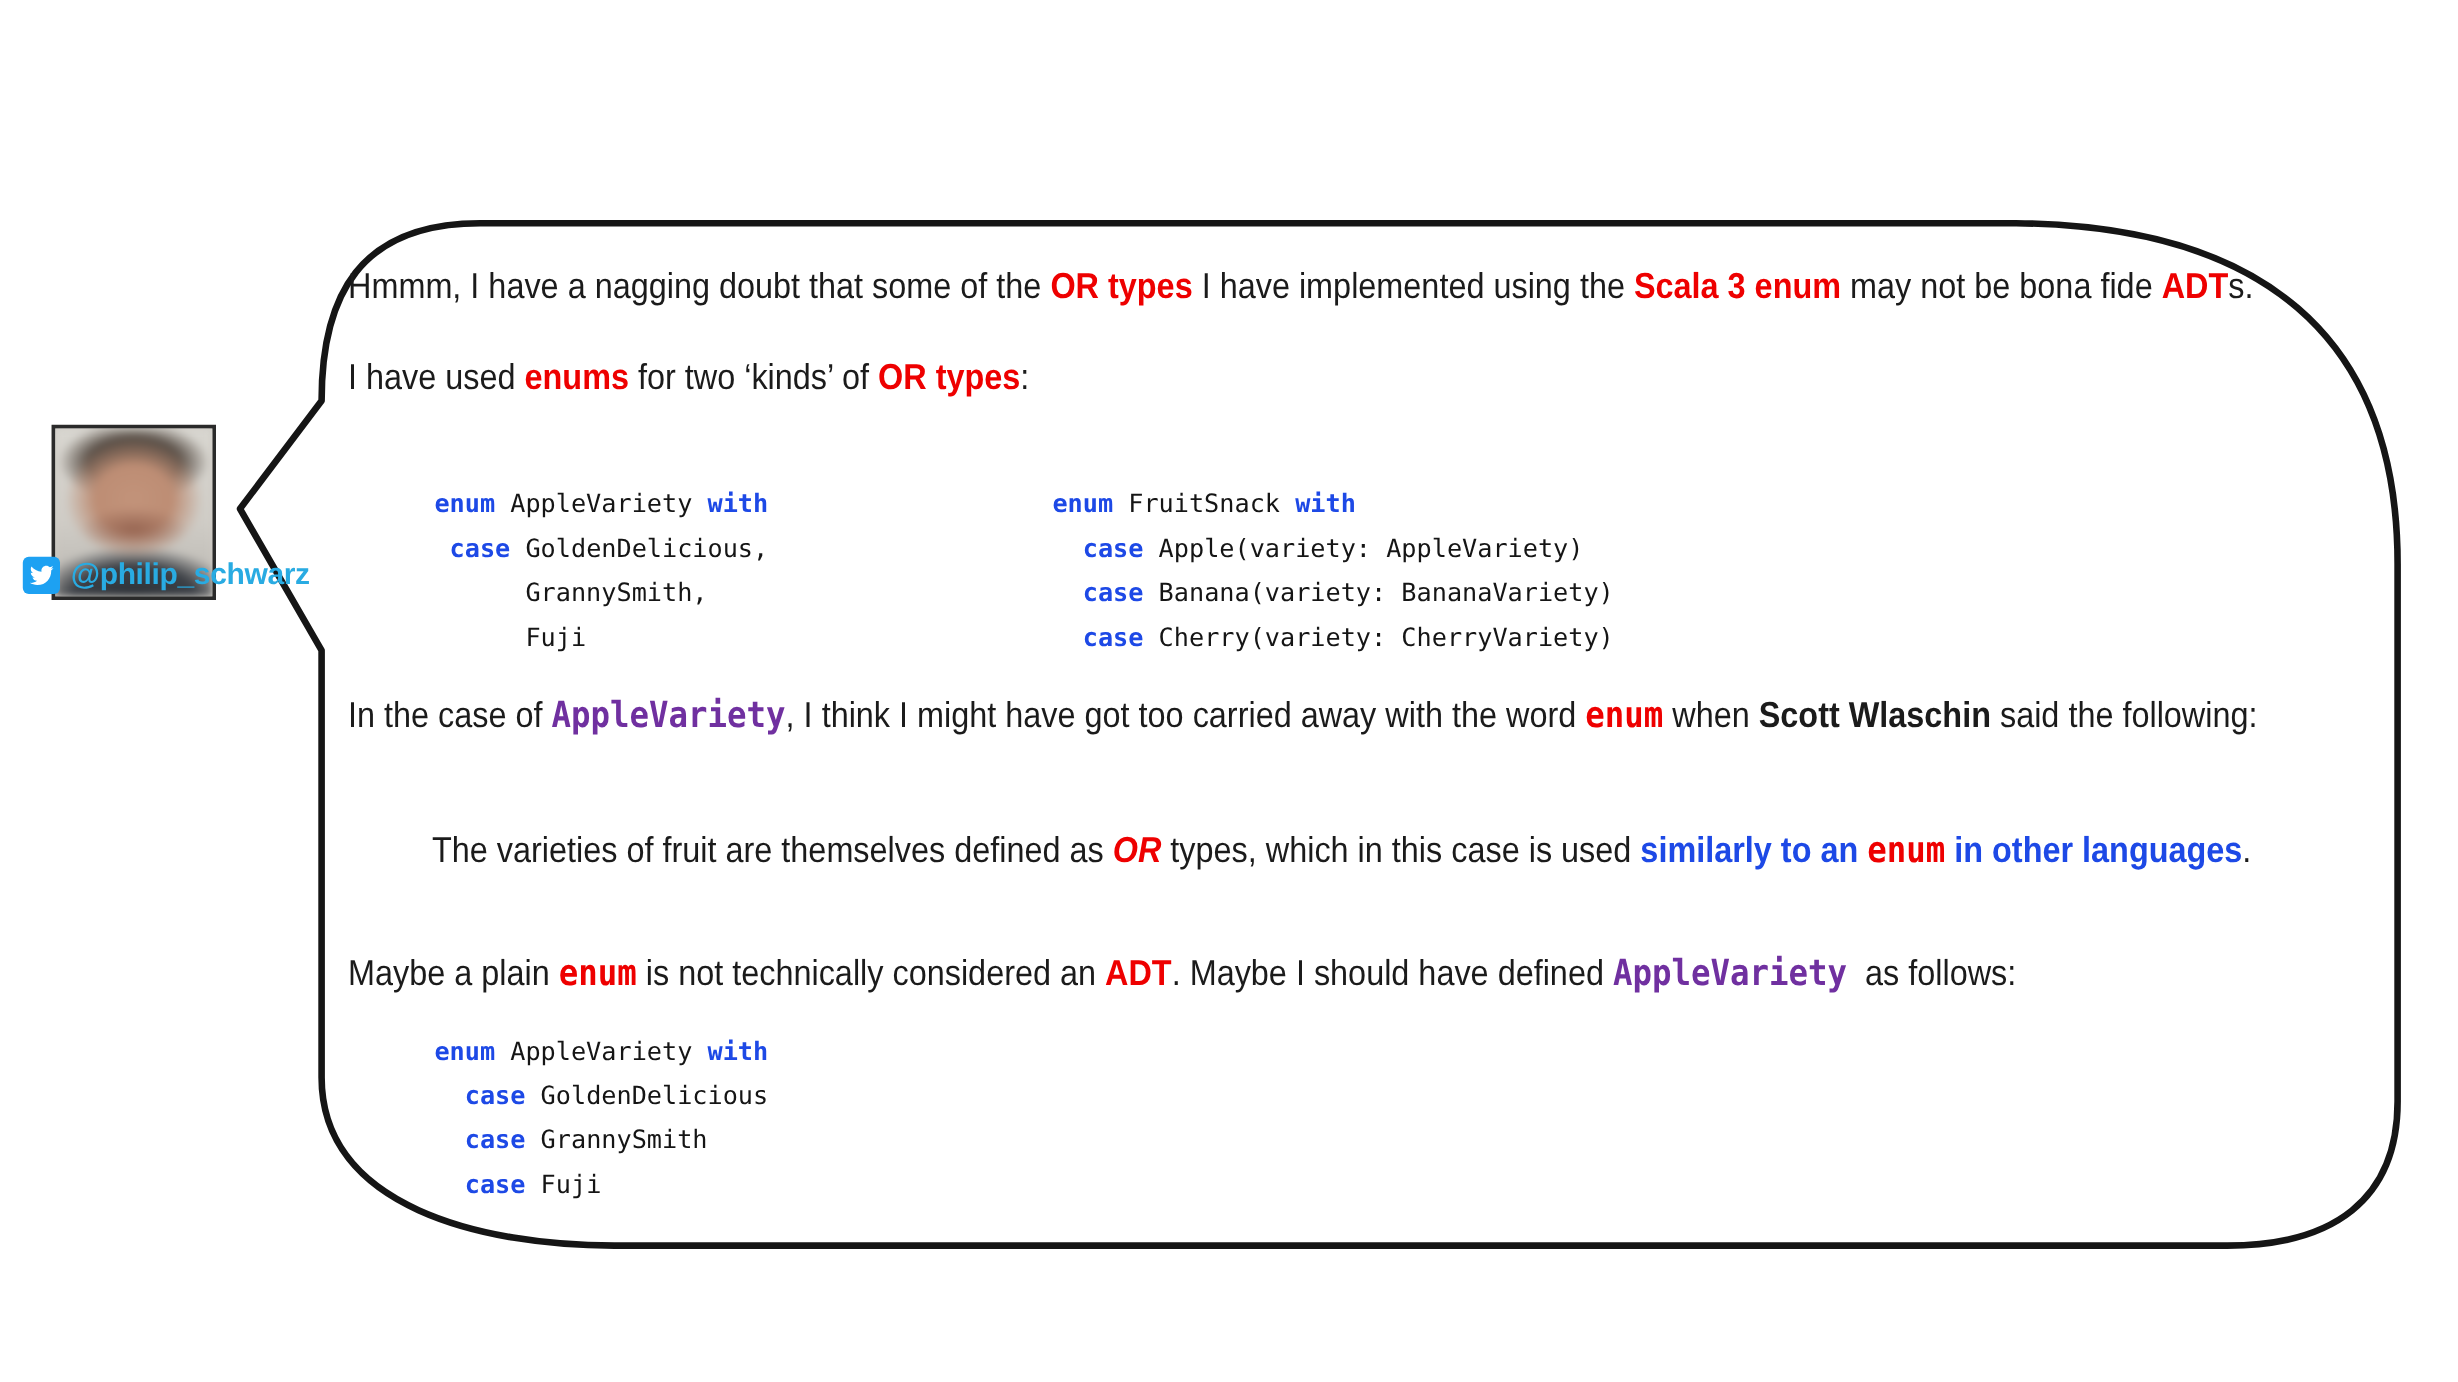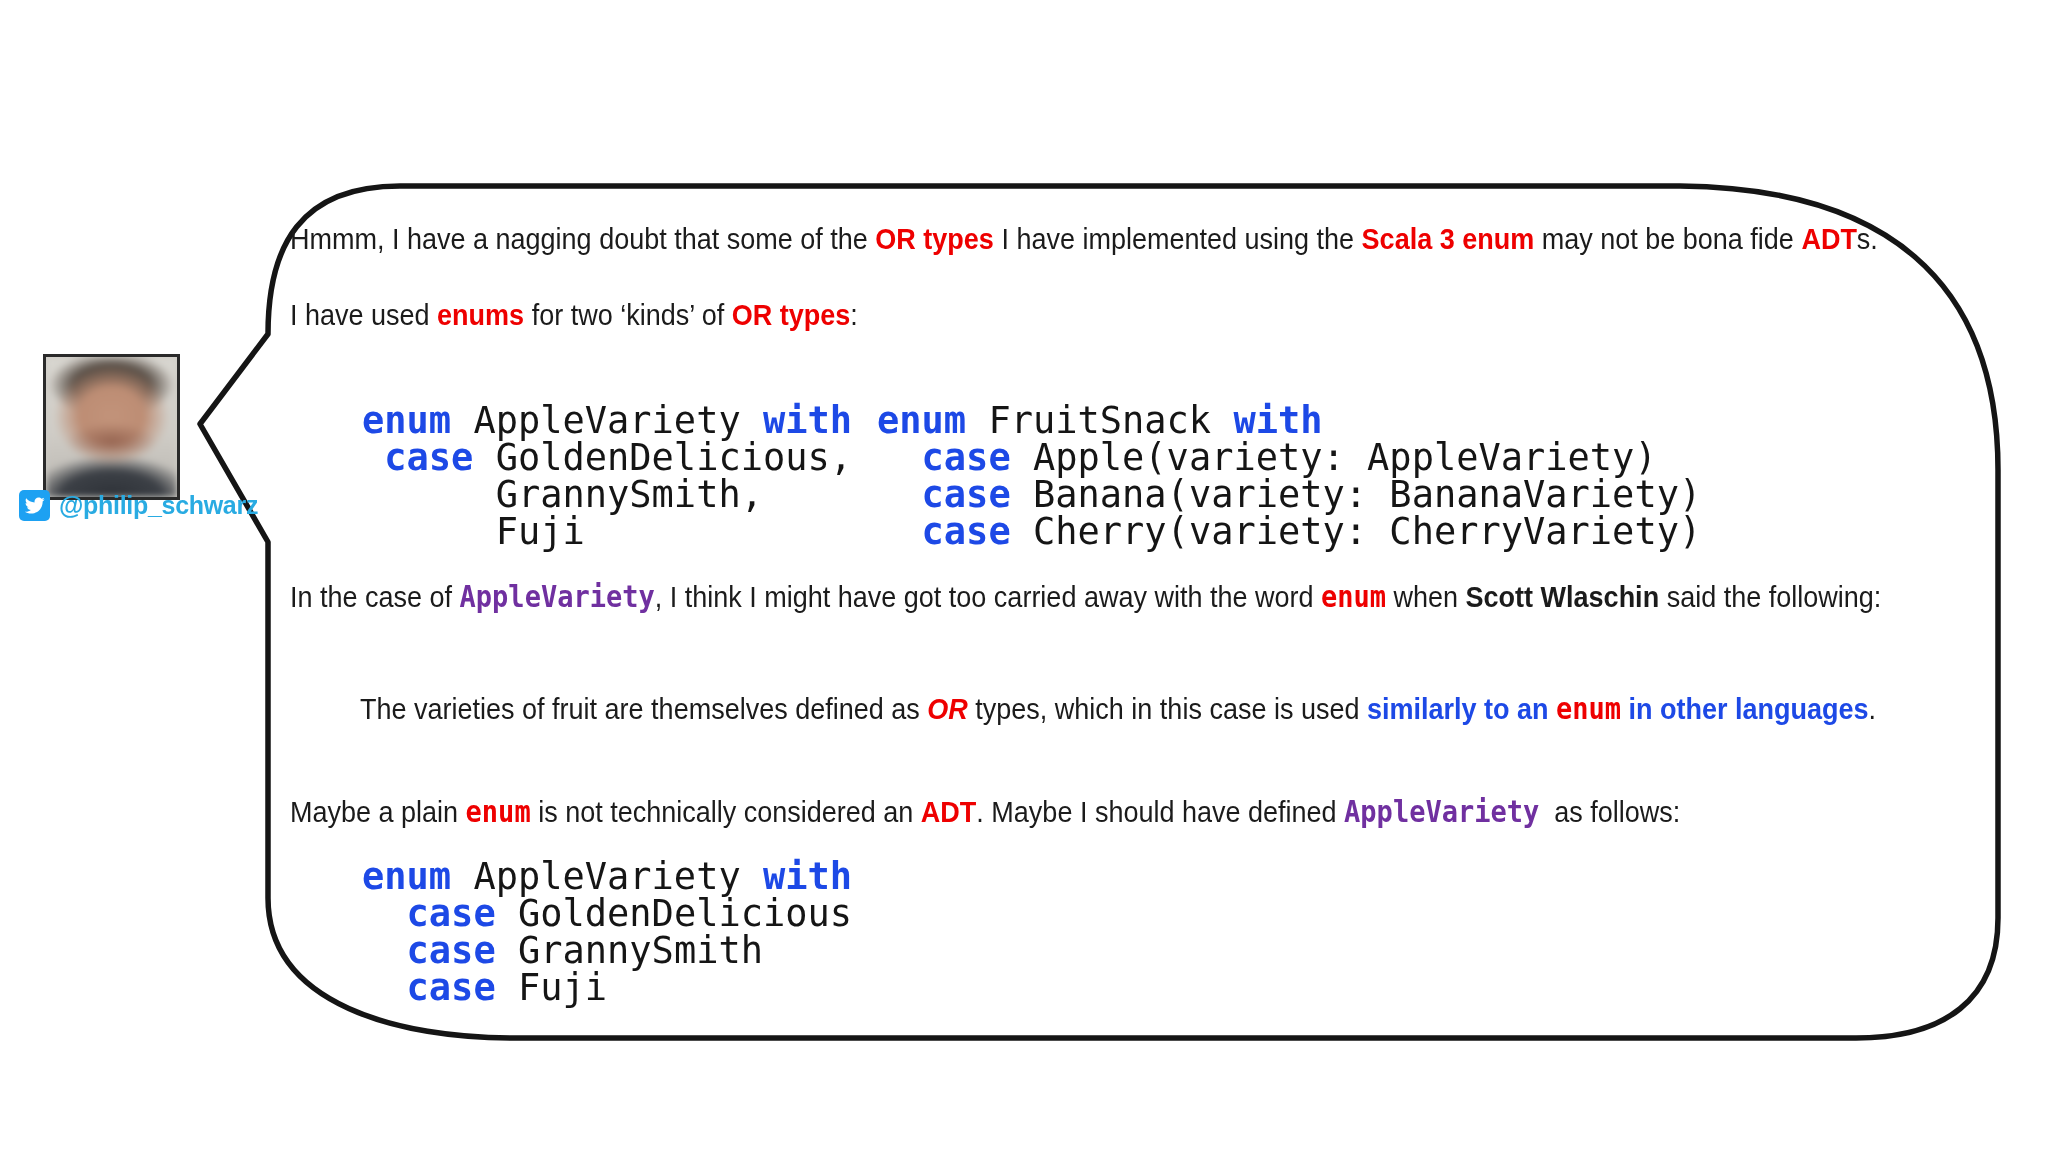--- a/index.html
+++ b/index.html
@@ -11,21 +11,21 @@
   svg.bubble{position:absolute;left:0;top:0;}
 
   
   .para{
     position:absolute;font-size:30px;line-height:37px;
     transform:scaleX(0.9);transform-origin:0 0;white-space:pre-wrap;
   }
   .justify{text-align:justify;}
   .codeblock{
     position:absolute;font-family:"DejaVu Sans Mono",monospace;
-    font-size:37px;line-height:37px;white-space:pre;color:#151515;
+    font-size:21px;line-height:37px;white-space:pre;color:#151515;
   }
   .code-line{white-space:pre;}
 
   
   .sg-plain{color:#1b1b1b;}
   .sg-red{color:#ee0000;font-weight:bold;}
   .sg-redItalic{color:#ee0000;font-weight:bold;font-style:italic;}
   .sg-blue{color:#1d49e6;font-weight:bold;}
   .sg-bold{color:#1b1b1b;font-weight:bold;}
   .sg-monoRed{color:#ee0000;font-weight:bold;font-family:"DejaVu Sans Mono",monospace;font-size:30px;}
@@ -40,21 +40,21 @@
   }
   .avatar-photo{
     position:absolute;inset:0;filter:blur(3px);
     background:
       radial-gradient(ellipse 34% 13% at 50% 60%, rgba(120,70,55,.55) 0%, rgba(120,70,55,0) 100%),
       radial-gradient(ellipse 44% 36% at 50% 42%, #c2937a 0%, #bd8d74 55%, rgba(189,141,116,0) 100%),
       radial-gradient(ellipse 48% 24% at 50% 20%, #4a4038 0%, #5a5048 60%, rgba(90,80,72,0) 100%),
       radial-gradient(ellipse 64% 30% at 50% 100%, #2e3238 0%, #3c4046 60%, rgba(60,64,70,0) 100%),
       linear-gradient(#d8d6d0 0%, #cfccc6 55%, #b9b6b0 100%);
   }
-  .twitter-row{position:absolute;left:19px;top:490px;display:flex;align-items:center;gap:9px;}
+  .twitter-row{position:absolute;left:19px;top:464px;display:flex;align-items:center;gap:9px;}
   .twitter-badge{
     width:31px;height:31px;border-radius:5px;background:#1da1f2;
     display:flex;align-items:center;justify-content:center;flex:0 0 auto;
   }
   .twitter-handle{font-size:25px;font-weight:bold;color:#29abe2;letter-spacing:-0.3px;}
 </style>
 </head>
 <body>
 
 <div class="stage">

